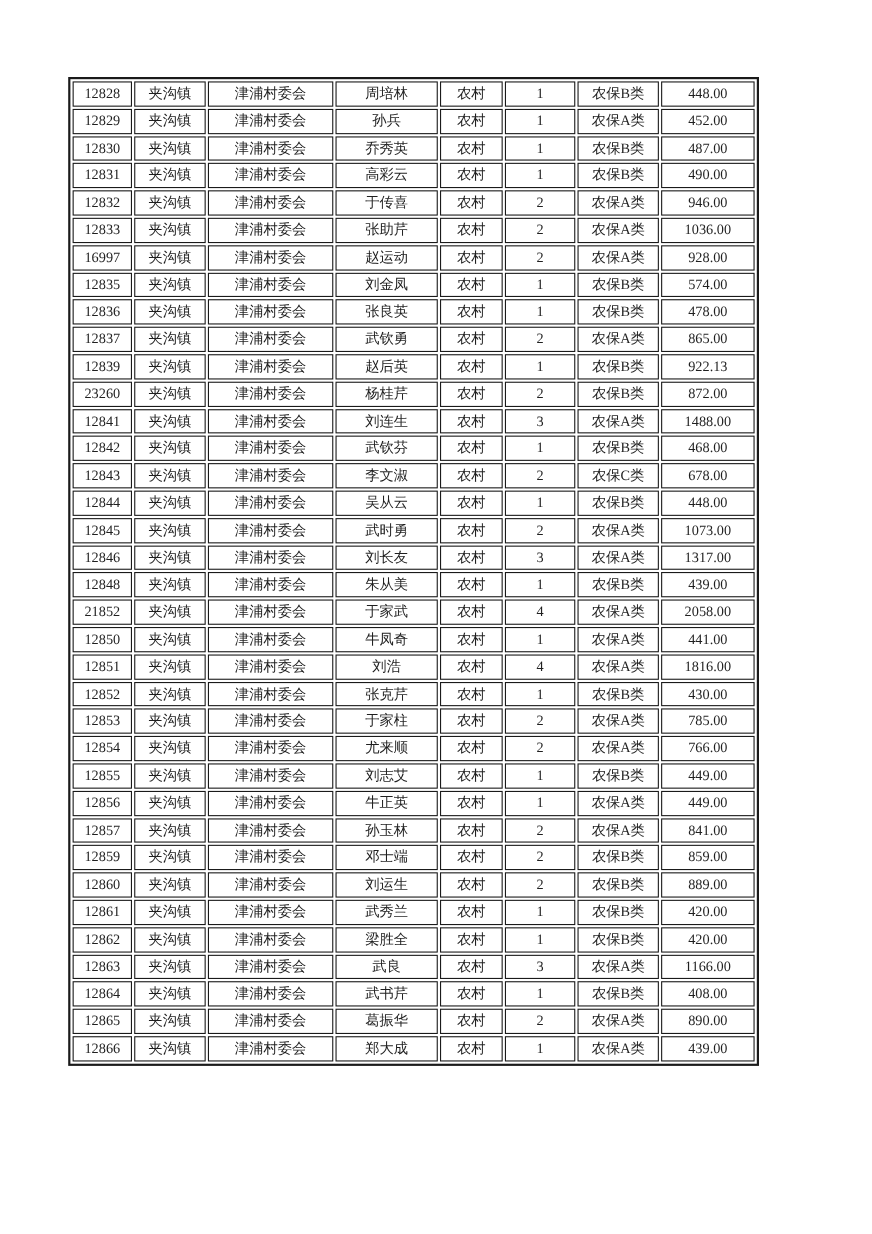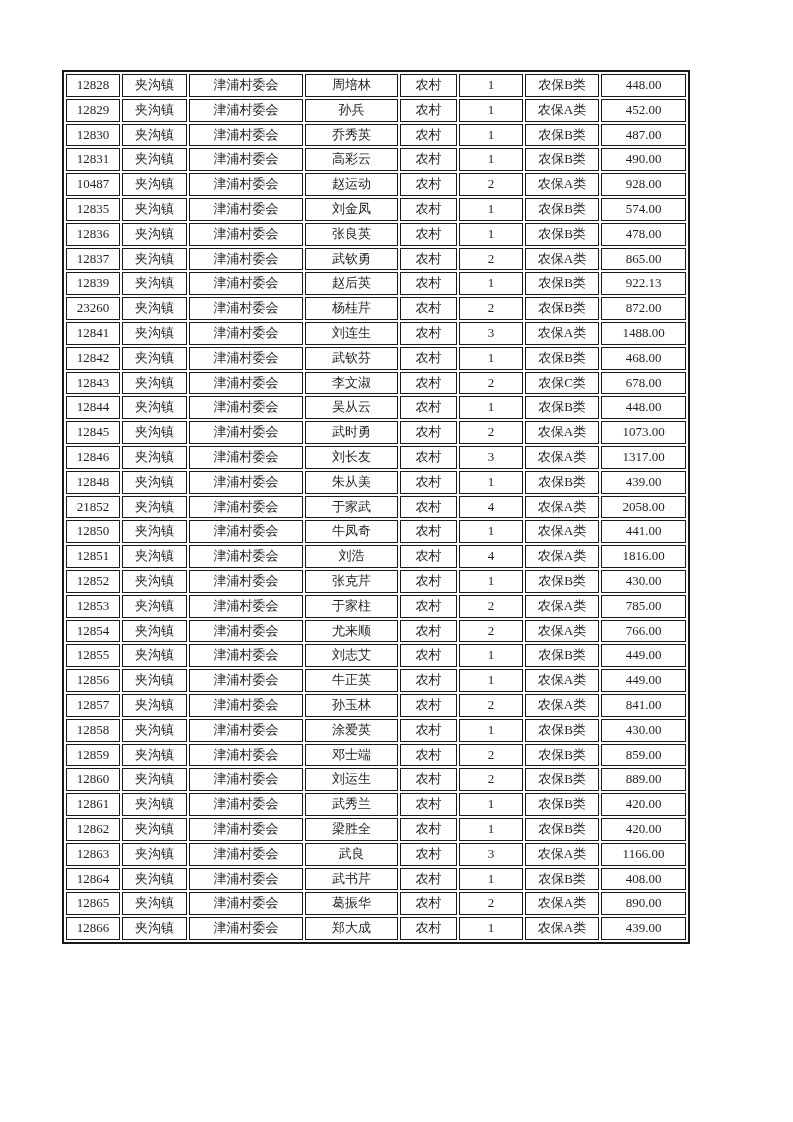--- a/index.html
+++ b/index.html
@@ -95,21 +95,41 @@
           <td>12831</td>
           <td>夹沟镇</td>
           <td>津浦村委会</td>
           <td>高彩云</td>
           <td>农村</td>
           <td>1</td>
           <td>农保B类</td>
           <td>490.00</td>
         </tr>
         <tr>
-          <td>10487</td>
+          <td>12832</td>
+          <td>夹沟镇</td>
+          <td>津浦村委会</td>
+          <td>于传喜</td>
+          <td>农村</td>
+          <td>2</td>
+          <td>农保A类</td>
+          <td>946.00</td>
+        </tr>
+        <tr>
+          <td>12833</td>
+          <td>夹沟镇</td>
+          <td>津浦村委会</td>
+          <td>张助芹</td>
+          <td>农村</td>
+          <td>2</td>
+          <td>农保A类</td>
+          <td>1036.00</td>
+        </tr>
+        <tr>
+          <td>16997</td>
           <td>夹沟镇</td>
           <td>津浦村委会</td>
           <td>赵运动</td>
           <td>农村</td>
           <td>2</td>
           <td>农保A类</td>
           <td>928.00</td>
         </tr>
         <tr>
           <td>12835</td>
@@ -313,30 +333,20 @@
         </tr>
         <tr>
           <td>12857</td>
           <td>夹沟镇</td>
           <td>津浦村委会</td>
           <td>孙玉林</td>
           <td>农村</td>
           <td>2</td>
           <td>农保A类</td>
           <td>841.00</td>
-        </tr>
-        <tr>
-          <td>12858</td>
-          <td>夹沟镇</td>
-          <td>津浦村委会</td>
-          <td>涂爱英</td>
-          <td>农村</td>
-          <td>1</td>
-          <td>农保B类</td>
-          <td>430.00</td>
         </tr>
         <tr>
           <td>12859</td>
           <td>夹沟镇</td>
           <td>津浦村委会</td>
           <td>邓士端</td>
           <td>农村</td>
           <td>2</td>
           <td>农保B类</td>
           <td>859.00</td>

